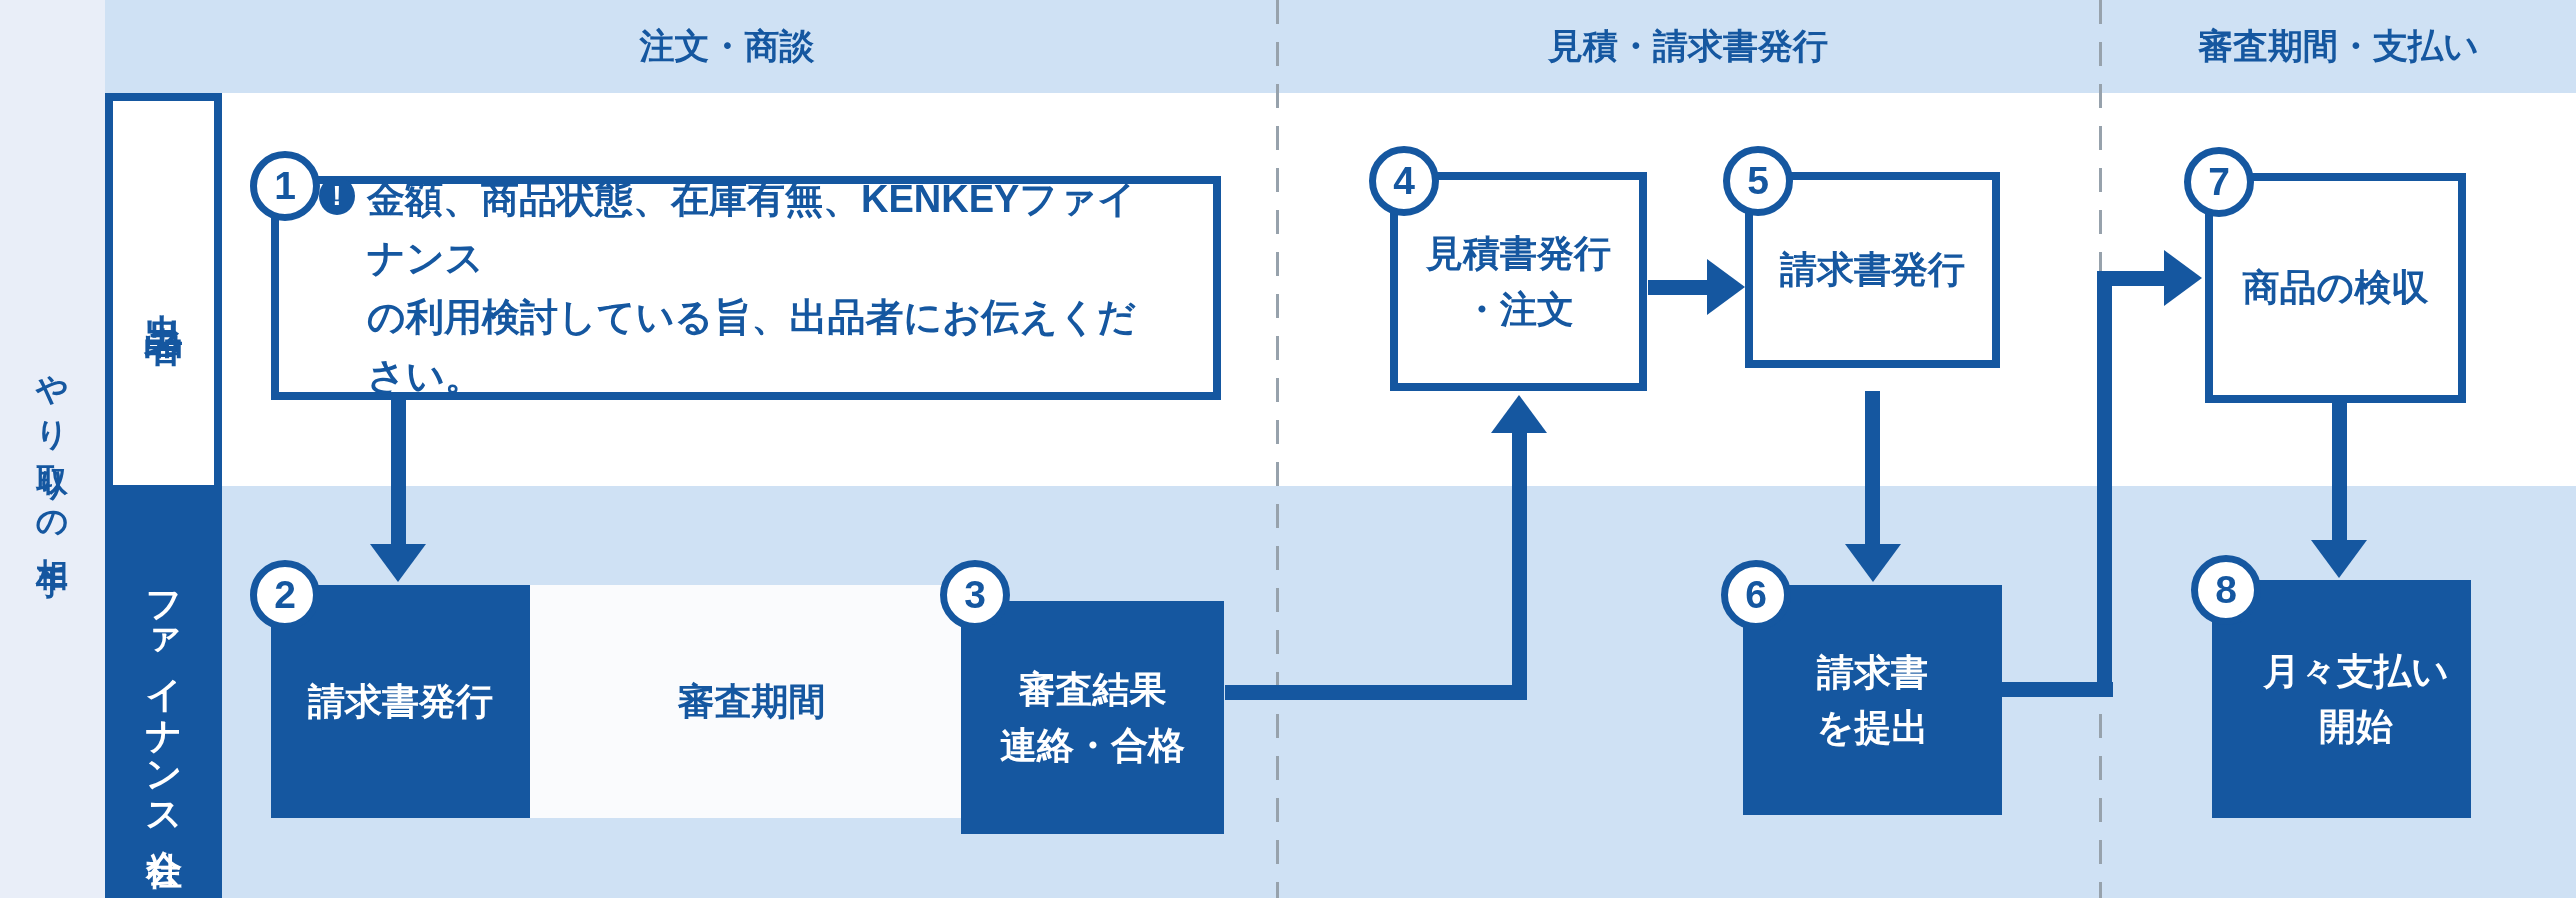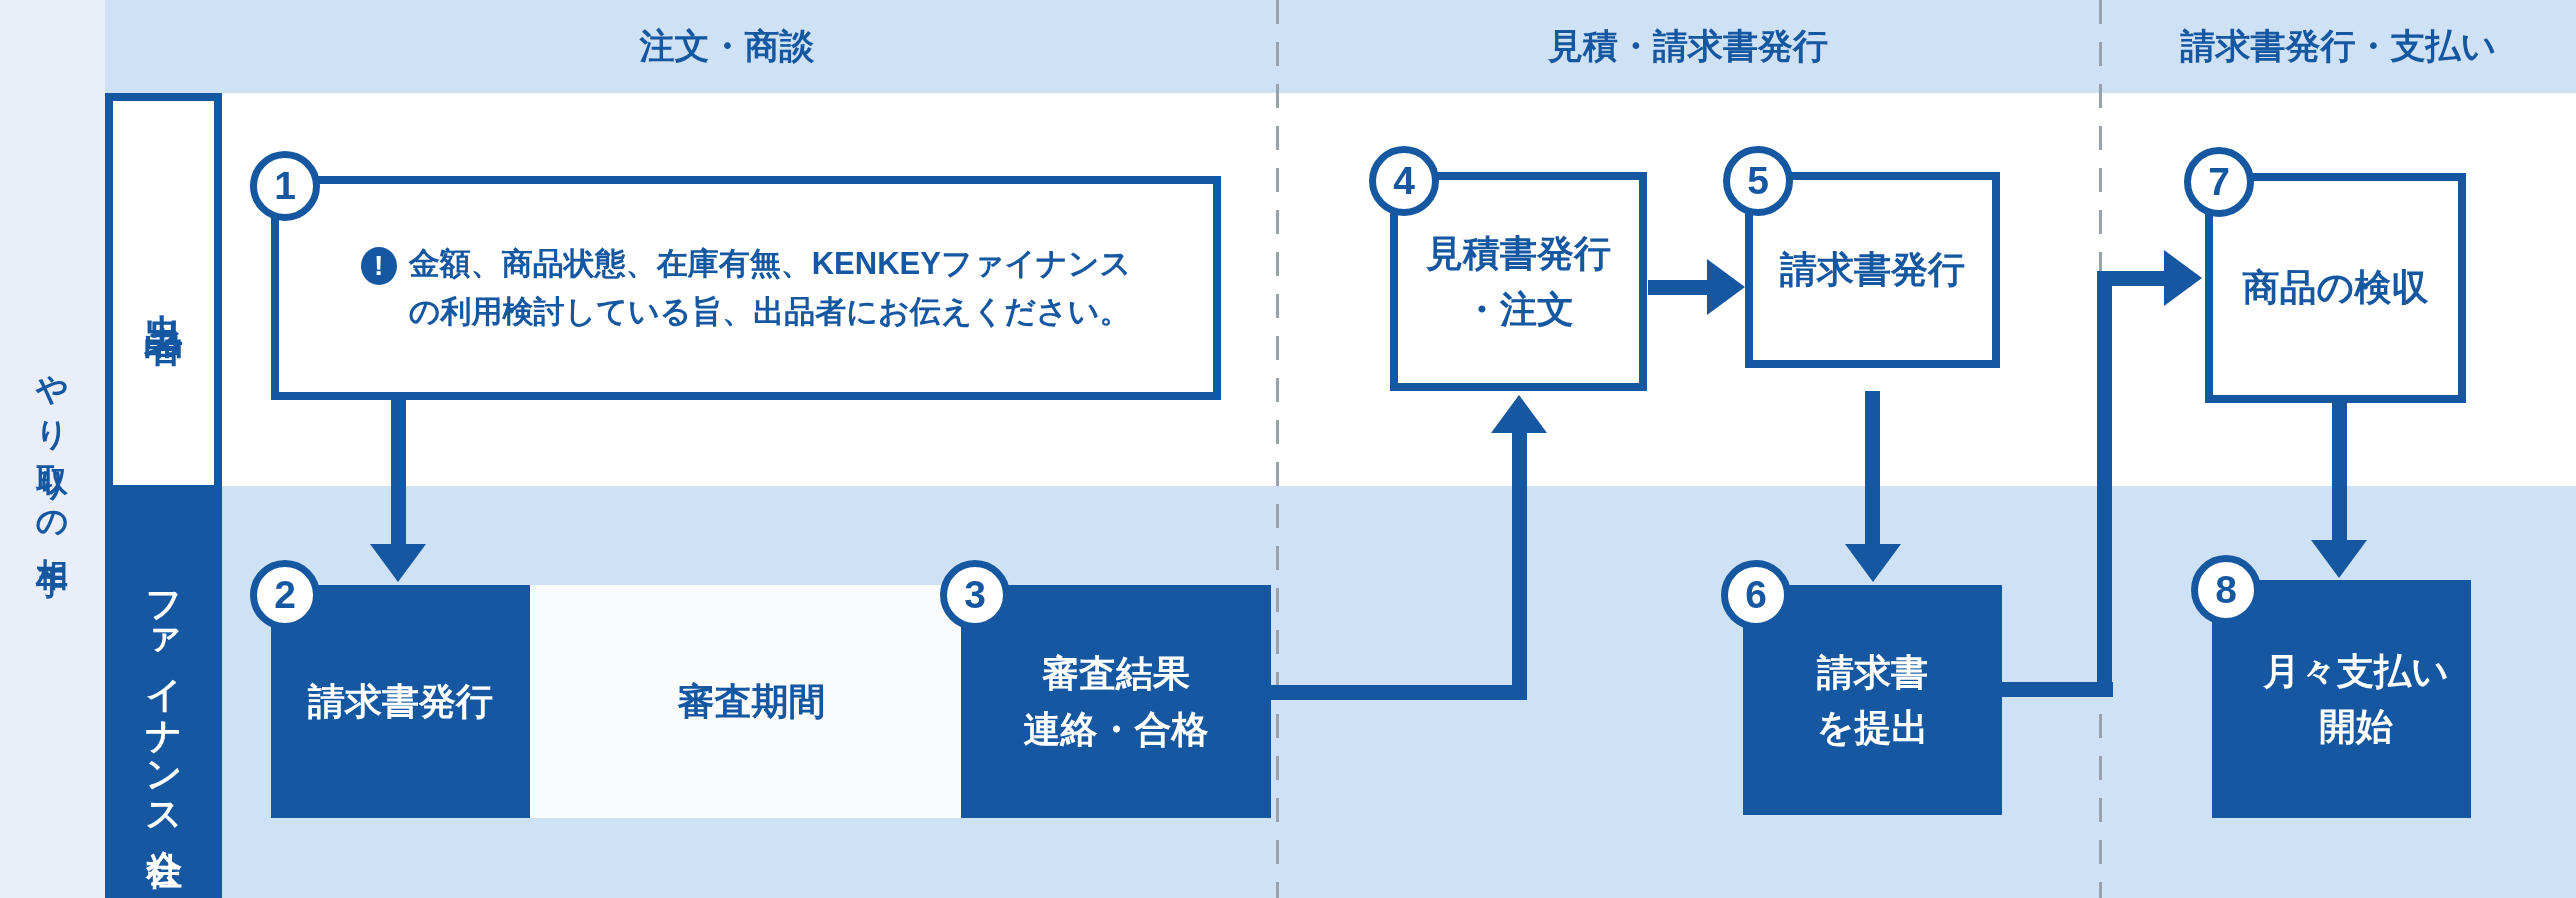--- a/index.html
+++ b/index.html
@@ -34,21 +34,21 @@
   .outline{background:#ffffff;border:8px solid #1557a0;}
   .solid{background:#1557a0;color:#ffffff;}
   .white-box{background:#fafbfd;}
   .box-title{font-size:37px;line-height:1.5;white-space:pre-line;}
   
   .box1{flex-direction:column;justify-content:center;gap:23px;padding:6.7px 40px;}
   .note-row{display:flex;align-items:flex-start;gap:12px;text-align:left;}
   .alert-icon{flex:0 0 auto;width:36px;height:38px;margin-top:6.7px;border-radius:50%;
               background:#1557a0;color:#ffffff;font-size:28px;
               display:flex;align-items:center;justify-content:center;}
-  .note-text{font-size:31px;line-height:1.55;white-space:pre-line;}
+  .note-text{font-size:38px;line-height:1.55;white-space:pre-line;}
   
   .badge{width:70px;height:70px;border-radius:50%;background:#ffffff;
          border:7.4px solid #1557a0;color:#1557a0;font-size:39px;z-index:5;
          display:flex;align-items:center;justify-content:center;}
   
   .stem{background:#1557a0;z-index:2;}
   .head{width:0;height:0;z-index:2;}
   .head-down{border-left:28px solid transparent;border-right:28px solid transparent;border-top:38px solid #1557a0;}
   .head-up{border-left:28px solid transparent;border-right:28px solid transparent;border-bottom:38px solid #1557a0;}
   .head-right{border-top:28px solid transparent;border-bottom:28px solid transparent;border-left:38px solid #1557a0;}
@@ -65,21 +65,21 @@
 <div class="abs dash" style="left:1276px;"></div>
 <div class="abs dash" style="left:2099px;"></div>
 
 <div class="abs phase" style="left:105px;width:1170px;margin-left:37px;">
   <span>注文・商談</span>
 </div>
 <div class="abs phase" style="left:1278px;width:820px;">
   <span>見積・請求書発行</span>
 </div>
 <div class="abs phase" style="left:2101px;width:475px;">
-  <span>請求書発行・支払い</span>
+  <span>審査期間・支払い</span>
 </div>
 
 <div class="abs lane-label lane-seller">
   <span class="vtext seller-text">出品者</span>
 </div>
 <div class="abs lane-label lane-finance">
   <span class="vtext finance-text">ファイナンス会社</span>
 </div>
 
 <div class="abs stem" style="left:391px;top:400px;width:14.7px;height:144px;"></div>
@@ -112,21 +112,21 @@
 </div>
 
 <div class="abs box solid" style="left:271px;top:585px;width:259px;height:233px;">
   <div class="box-title">請求書発行</div>
 </div>
 
 <div class="abs box white-box" style="left:530px;top:585px;width:431px;height:233px;padding-left:12px;">
   <div class="box-title">審査期間</div>
 </div>
 
-<div class="abs box solid" style="left:961px;top:585px;width:310px;height:233px;">
+<div class="abs box solid" style="left:961px;top:601px;width:263px;height:233px;">
   <div class="box-title">審査結果
 連絡・合格</div>
 </div>
 
 <div class="abs box outline" style="left:1390px;top:172px;width:257px;height:219px;">
   <div class="box-title">見積書発行
 ・注文</div>
 </div>
 
 <div class="abs box outline" style="left:1745px;top:172px;width:255px;height:196px;">

